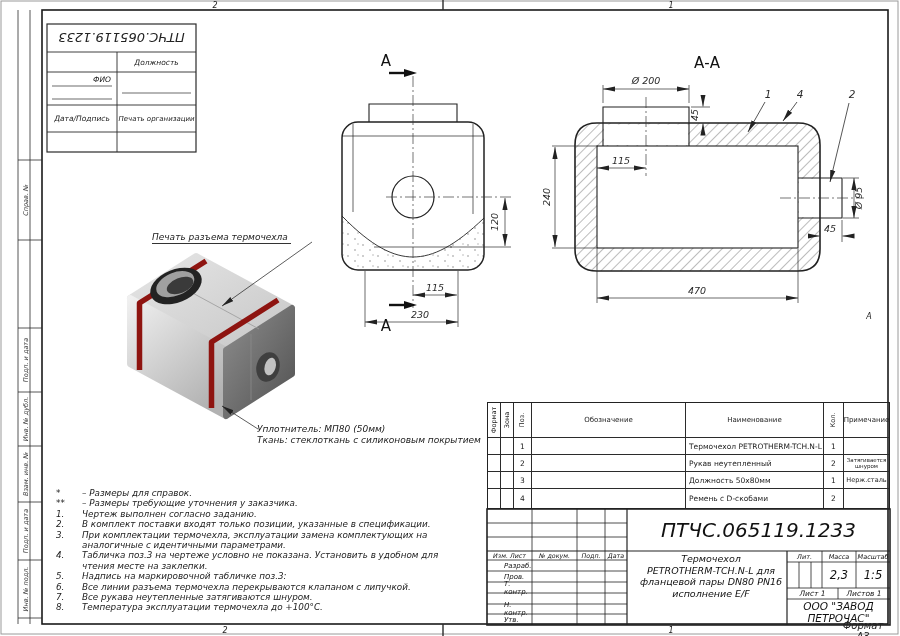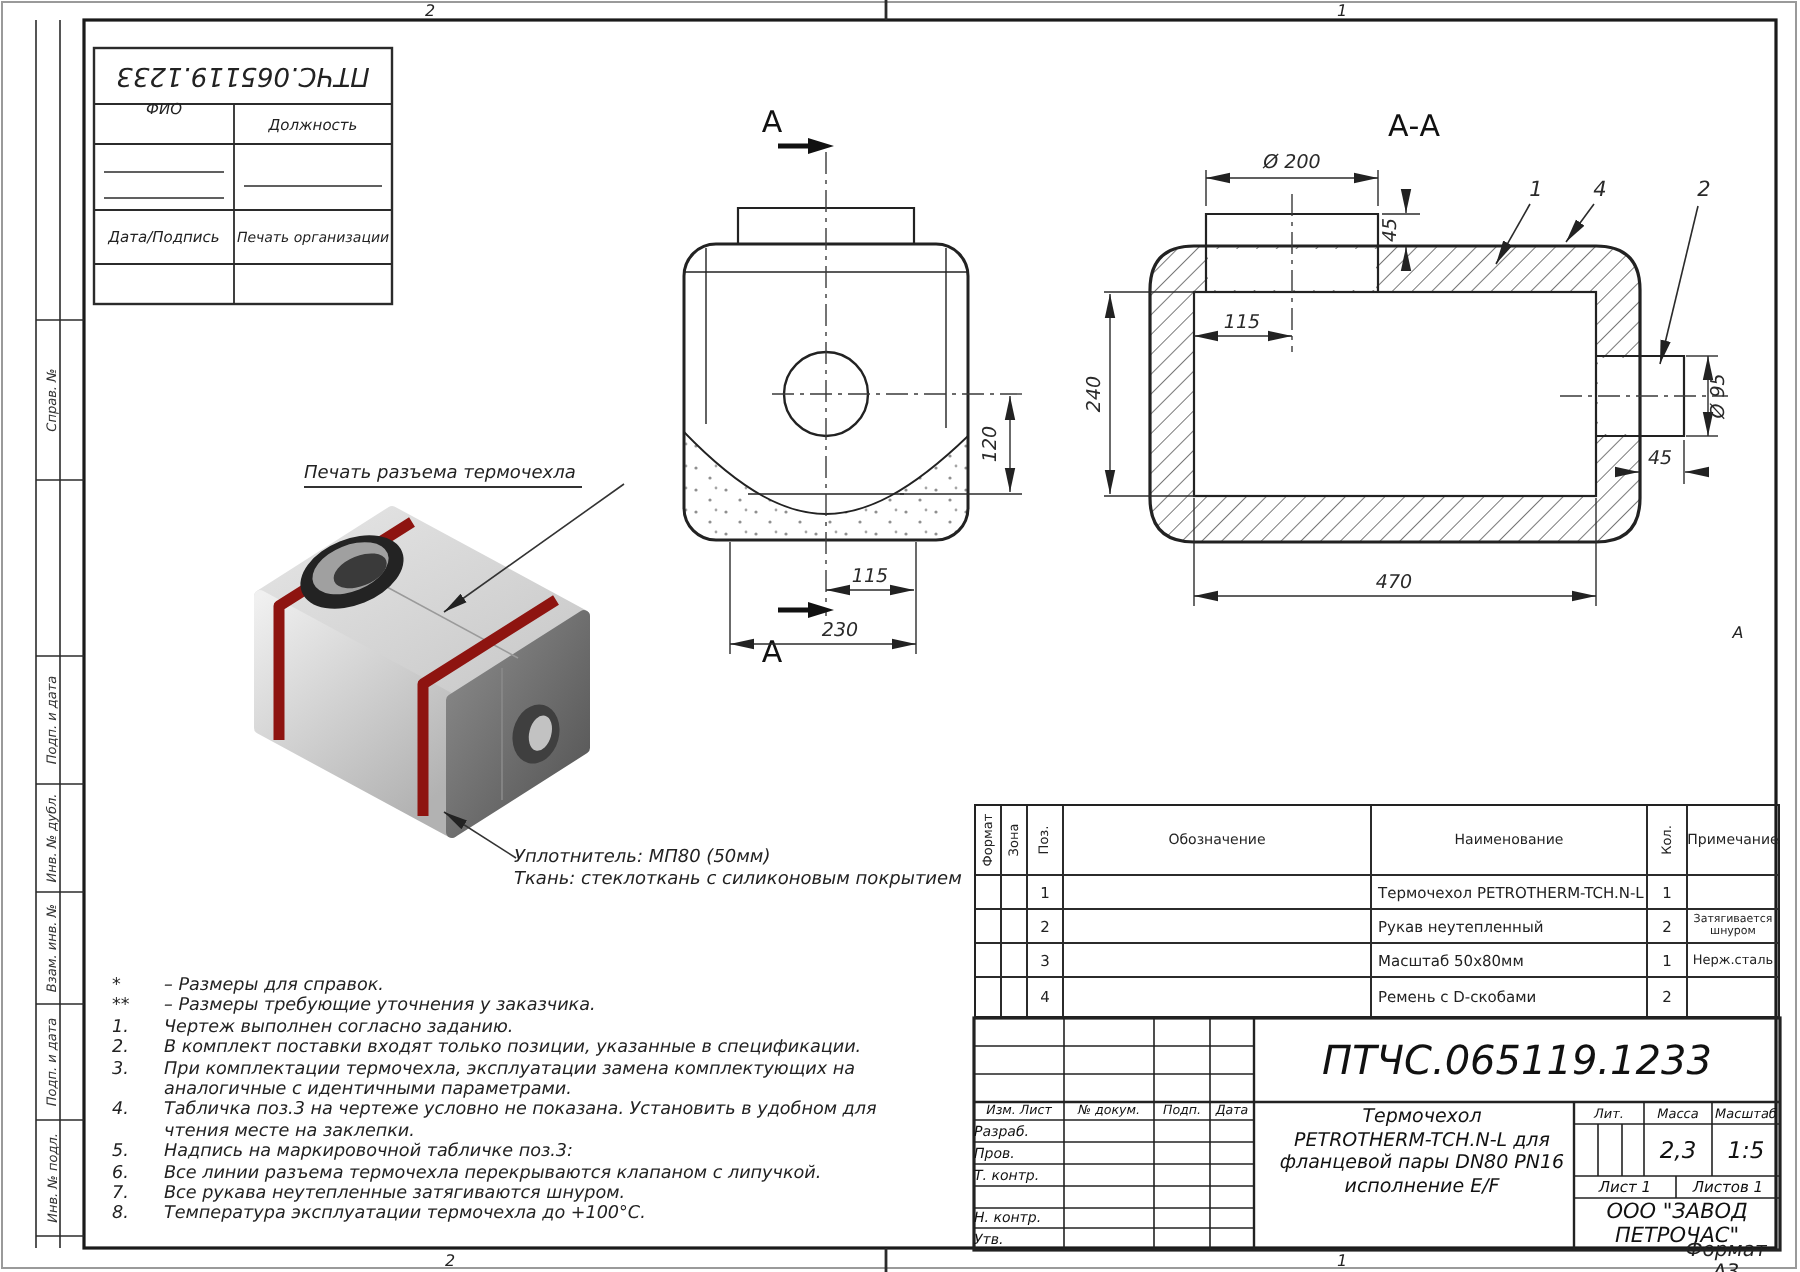--- a/index.html
+++ b/index.html
@@ -32,21 +32,21 @@
   .sc{border-right:1px solid #2b2b2b;border-bottom:1px solid #2b2b2b;display:flex;
       align-items:center;justify-content:center;font-size:7.5px;color:#222;overflow:hidden;}
   .sc.lr{border-right:none;}
   .sc.lb{border-bottom:none;}
   .sc.nm{justify-content:flex-start;padding-left:3px;}
   .sc .rot{transform:rotate(-90deg);font-size:6.5px;white-space:nowrap;}
   .sc.hh{font-size:7px;}
   .sc.tiny{font-size:5.5px;line-height:6px;text-align:center;}
   
   .tbt{position:absolute;display:flex;align-items:center;justify-content:center;font-style:italic;color:#111;}
-  .tbl{position:absolute;display:flex;align-items:center;font-style:italic;color:#111;padding-left:0;box-sizing:border-box;}
+  .tbl{position:absolute;display:flex;align-items:center;font-style:italic;color:#111;padding-left:17px;box-sizing:border-box;}
 </style>
 </head>
 <body>
 
 <div class="sheet">
 
   <svg class="abs" width="900" height="636" viewBox="0 0 900 636" style="left:0;top:0;">
     <defs>
       <marker id="ma" markerWidth="13" markerHeight="7" refX="12" refY="3" orient="auto-start-reverse" markerUnits="userSpaceOnUse">
         <path d="M0,0.4 L12,3 L0,5.6 Z" fill="#222"></path>
@@ -263,21 +263,21 @@
       <span>Взам. инв. №</span>
     </div>
   <div class="vcell" style="top:502px;height:58px;">
       <span>Подп. и дата</span>
     </div>
   <div class="vcell" style="top:560px;height:58px;">
       <span>Инв. № подл.</span>
     </div>
 
   <div class="cell" style="left:47px;top:24px;width:149px;height:28px;font-size:13px;transform:rotate(180deg);">ПТЧС.065119.1233</div>
-  <div class="cell" style="left:47px;top:44px;width:70px;height:20px;font-size:7.5px;">ФИО</div>
+  <div class="cell" style="left:47px;top:69px;width:70px;height:20px;font-size:7.5px;padding-left:20px;">ФИО</div>
   <div class="cell" style="left:117px;top:52px;width:79px;height:20px;font-size:7.5px;">Должность</div>
   <div class="cell" style="left:47px;top:105px;width:70px;height:27px;font-size:7.5px;">Дата/Подпись</div>
   <div class="cell" style="left:117px;top:105px;width:79px;height:27px;font-size:7px;line-height:8px;">Печать организации</div>
 
   <div class="ann1">Печать разъема термочехла</div>
   <div class="ann2">
     <div>Уплотнитель: МП80 (50мм)</div>
     <div>Ткань: стеклоткань с силиконовым покрытием</div>
   </div>
 
@@ -354,21 +354,21 @@
     <div class="sc">2</div>
     <div class="sc"></div>
     <div class="sc nm">Рукав неутепленный</div>
     <div class="sc">2</div>
     <div class="sc lr tiny">Затягивается шнуром</div>
 
     <div class="sc"></div>
     <div class="sc"></div>
     <div class="sc">3</div>
     <div class="sc"></div>
-    <div class="sc nm">Масштаб 50х80мм</div>
+    <div class="sc nm">Должность 50х80мм</div>
     <div class="sc">1</div>
     <div class="sc lr" style="font-size:6.5px;">Нерж.сталь</div>
 
     <div class="sc lb"></div>
     <div class="sc lb"></div>
     <div class="sc lb">4</div>
     <div class="sc lb"></div>
     <div class="sc nm lb">Ремень с D-скобами</div>
     <div class="sc lb">2</div>
     <div class="sc lr lb"></div>

